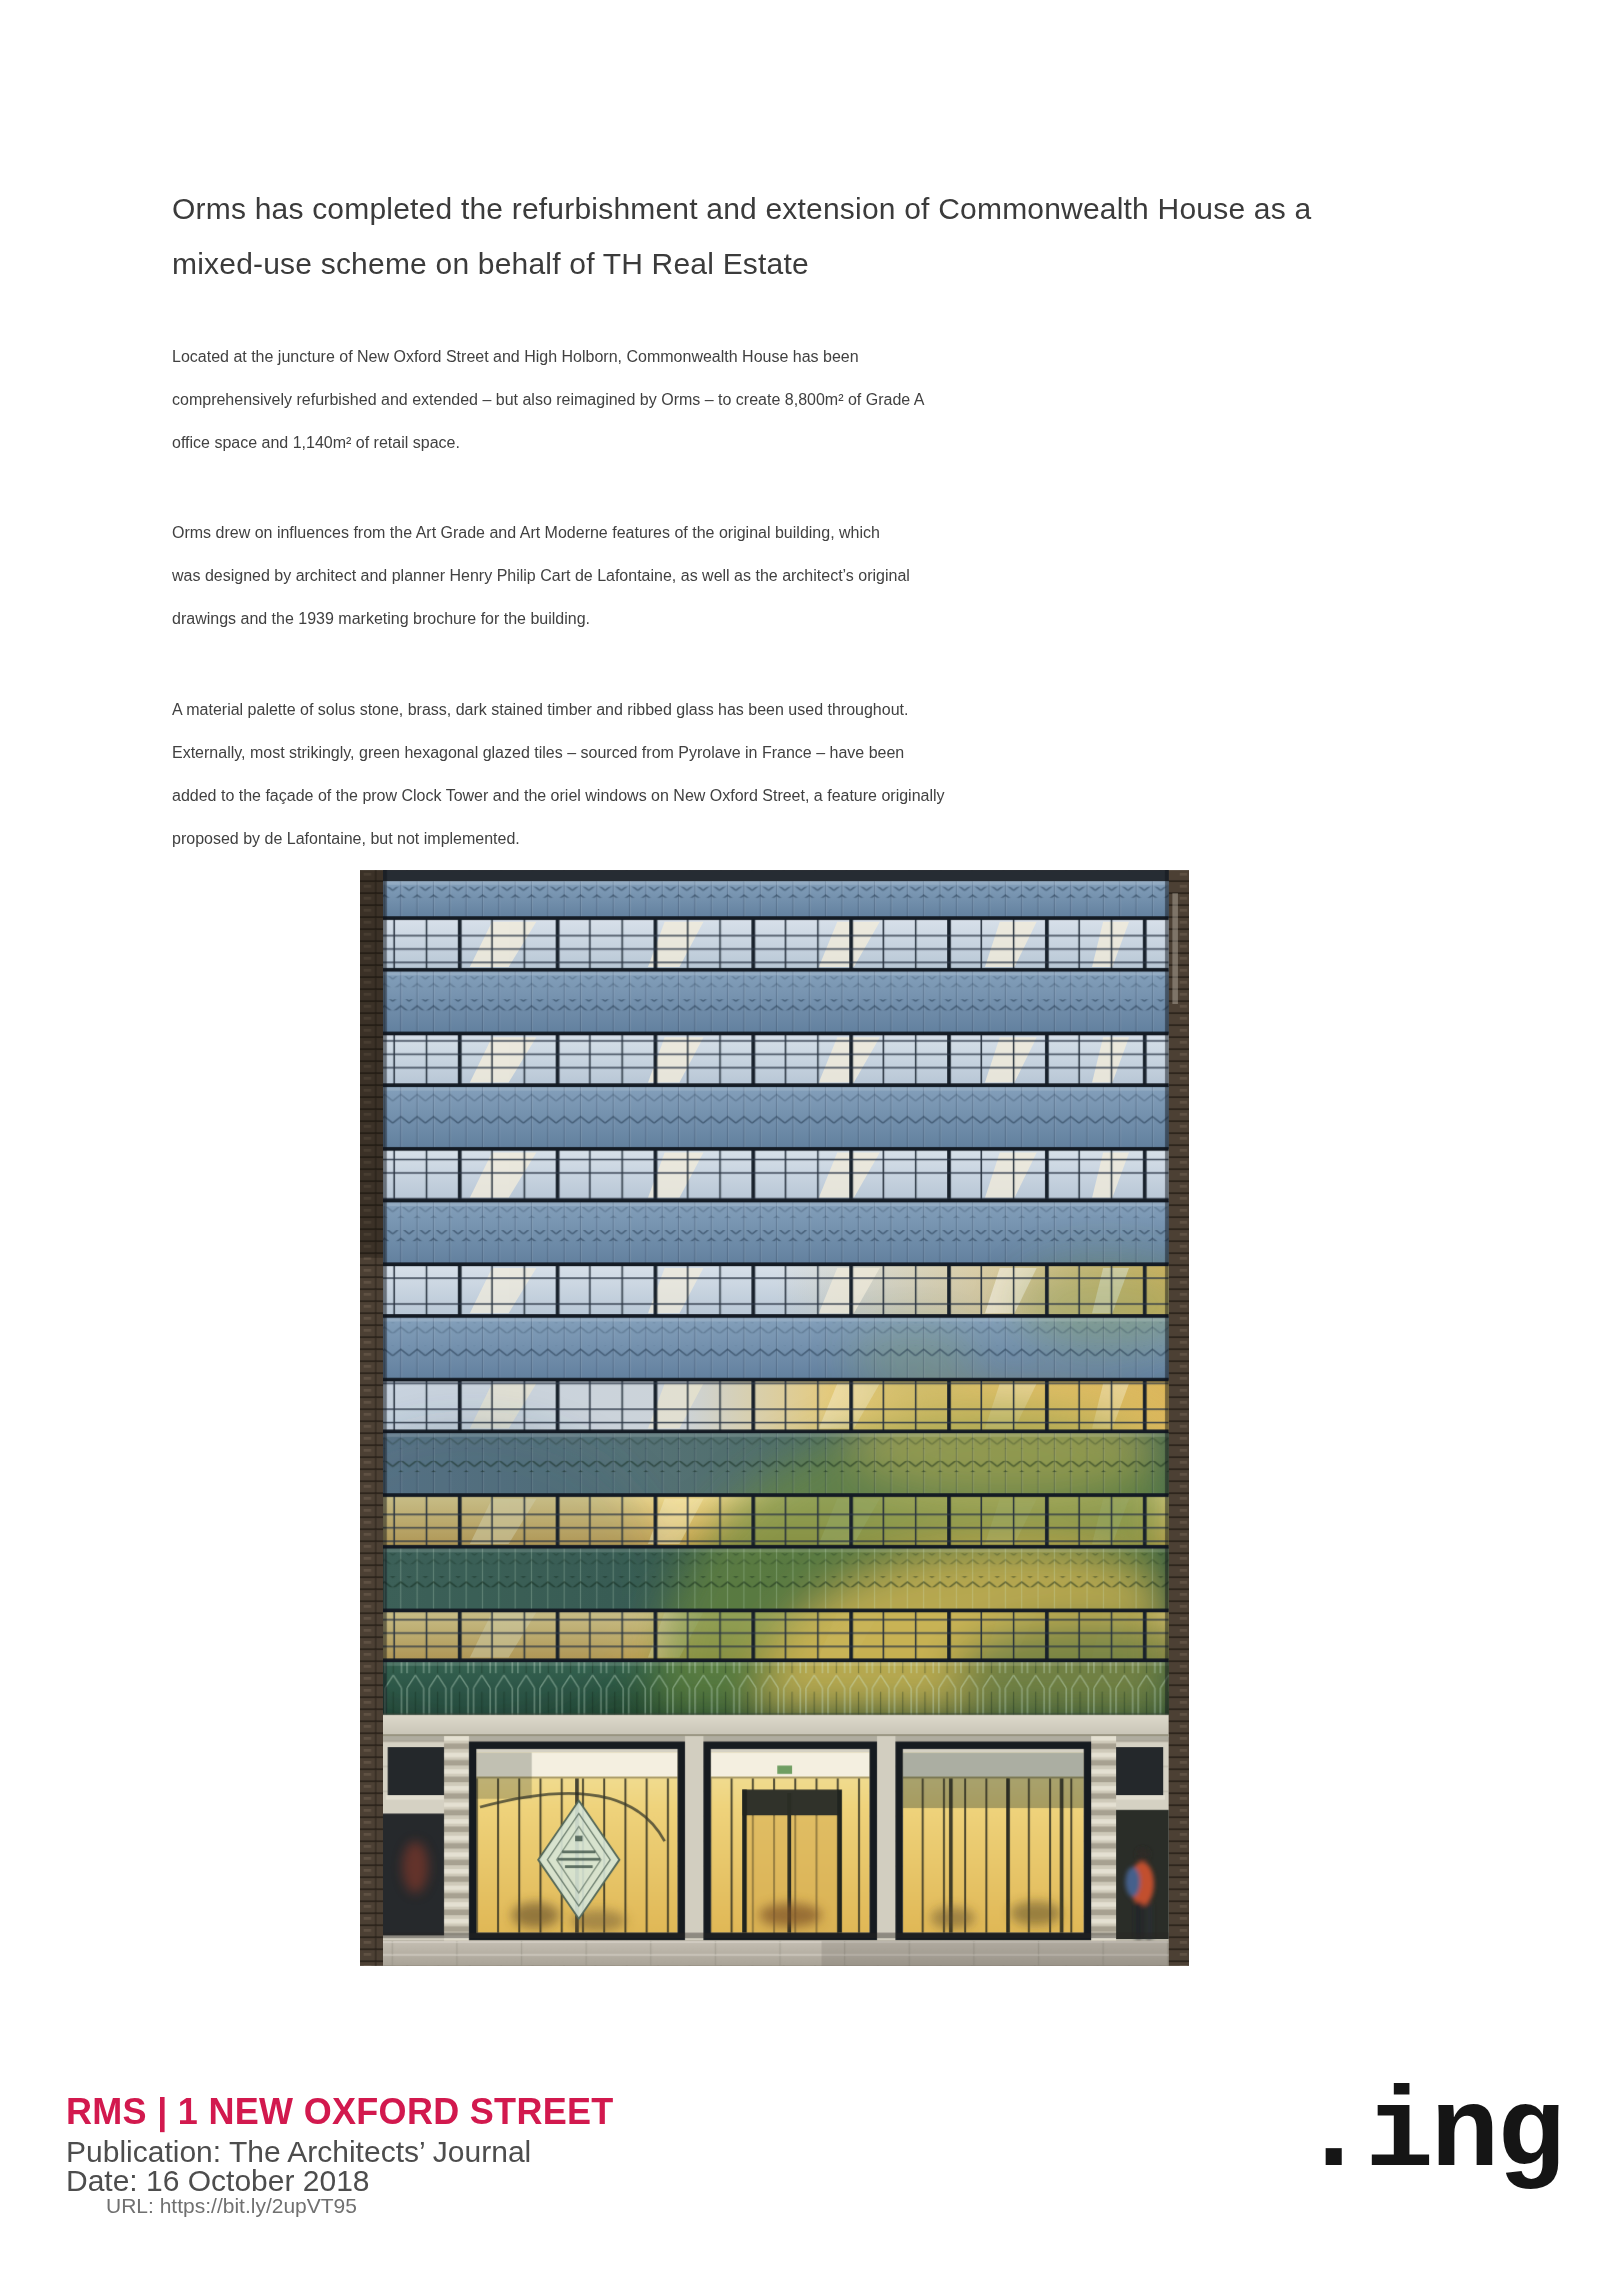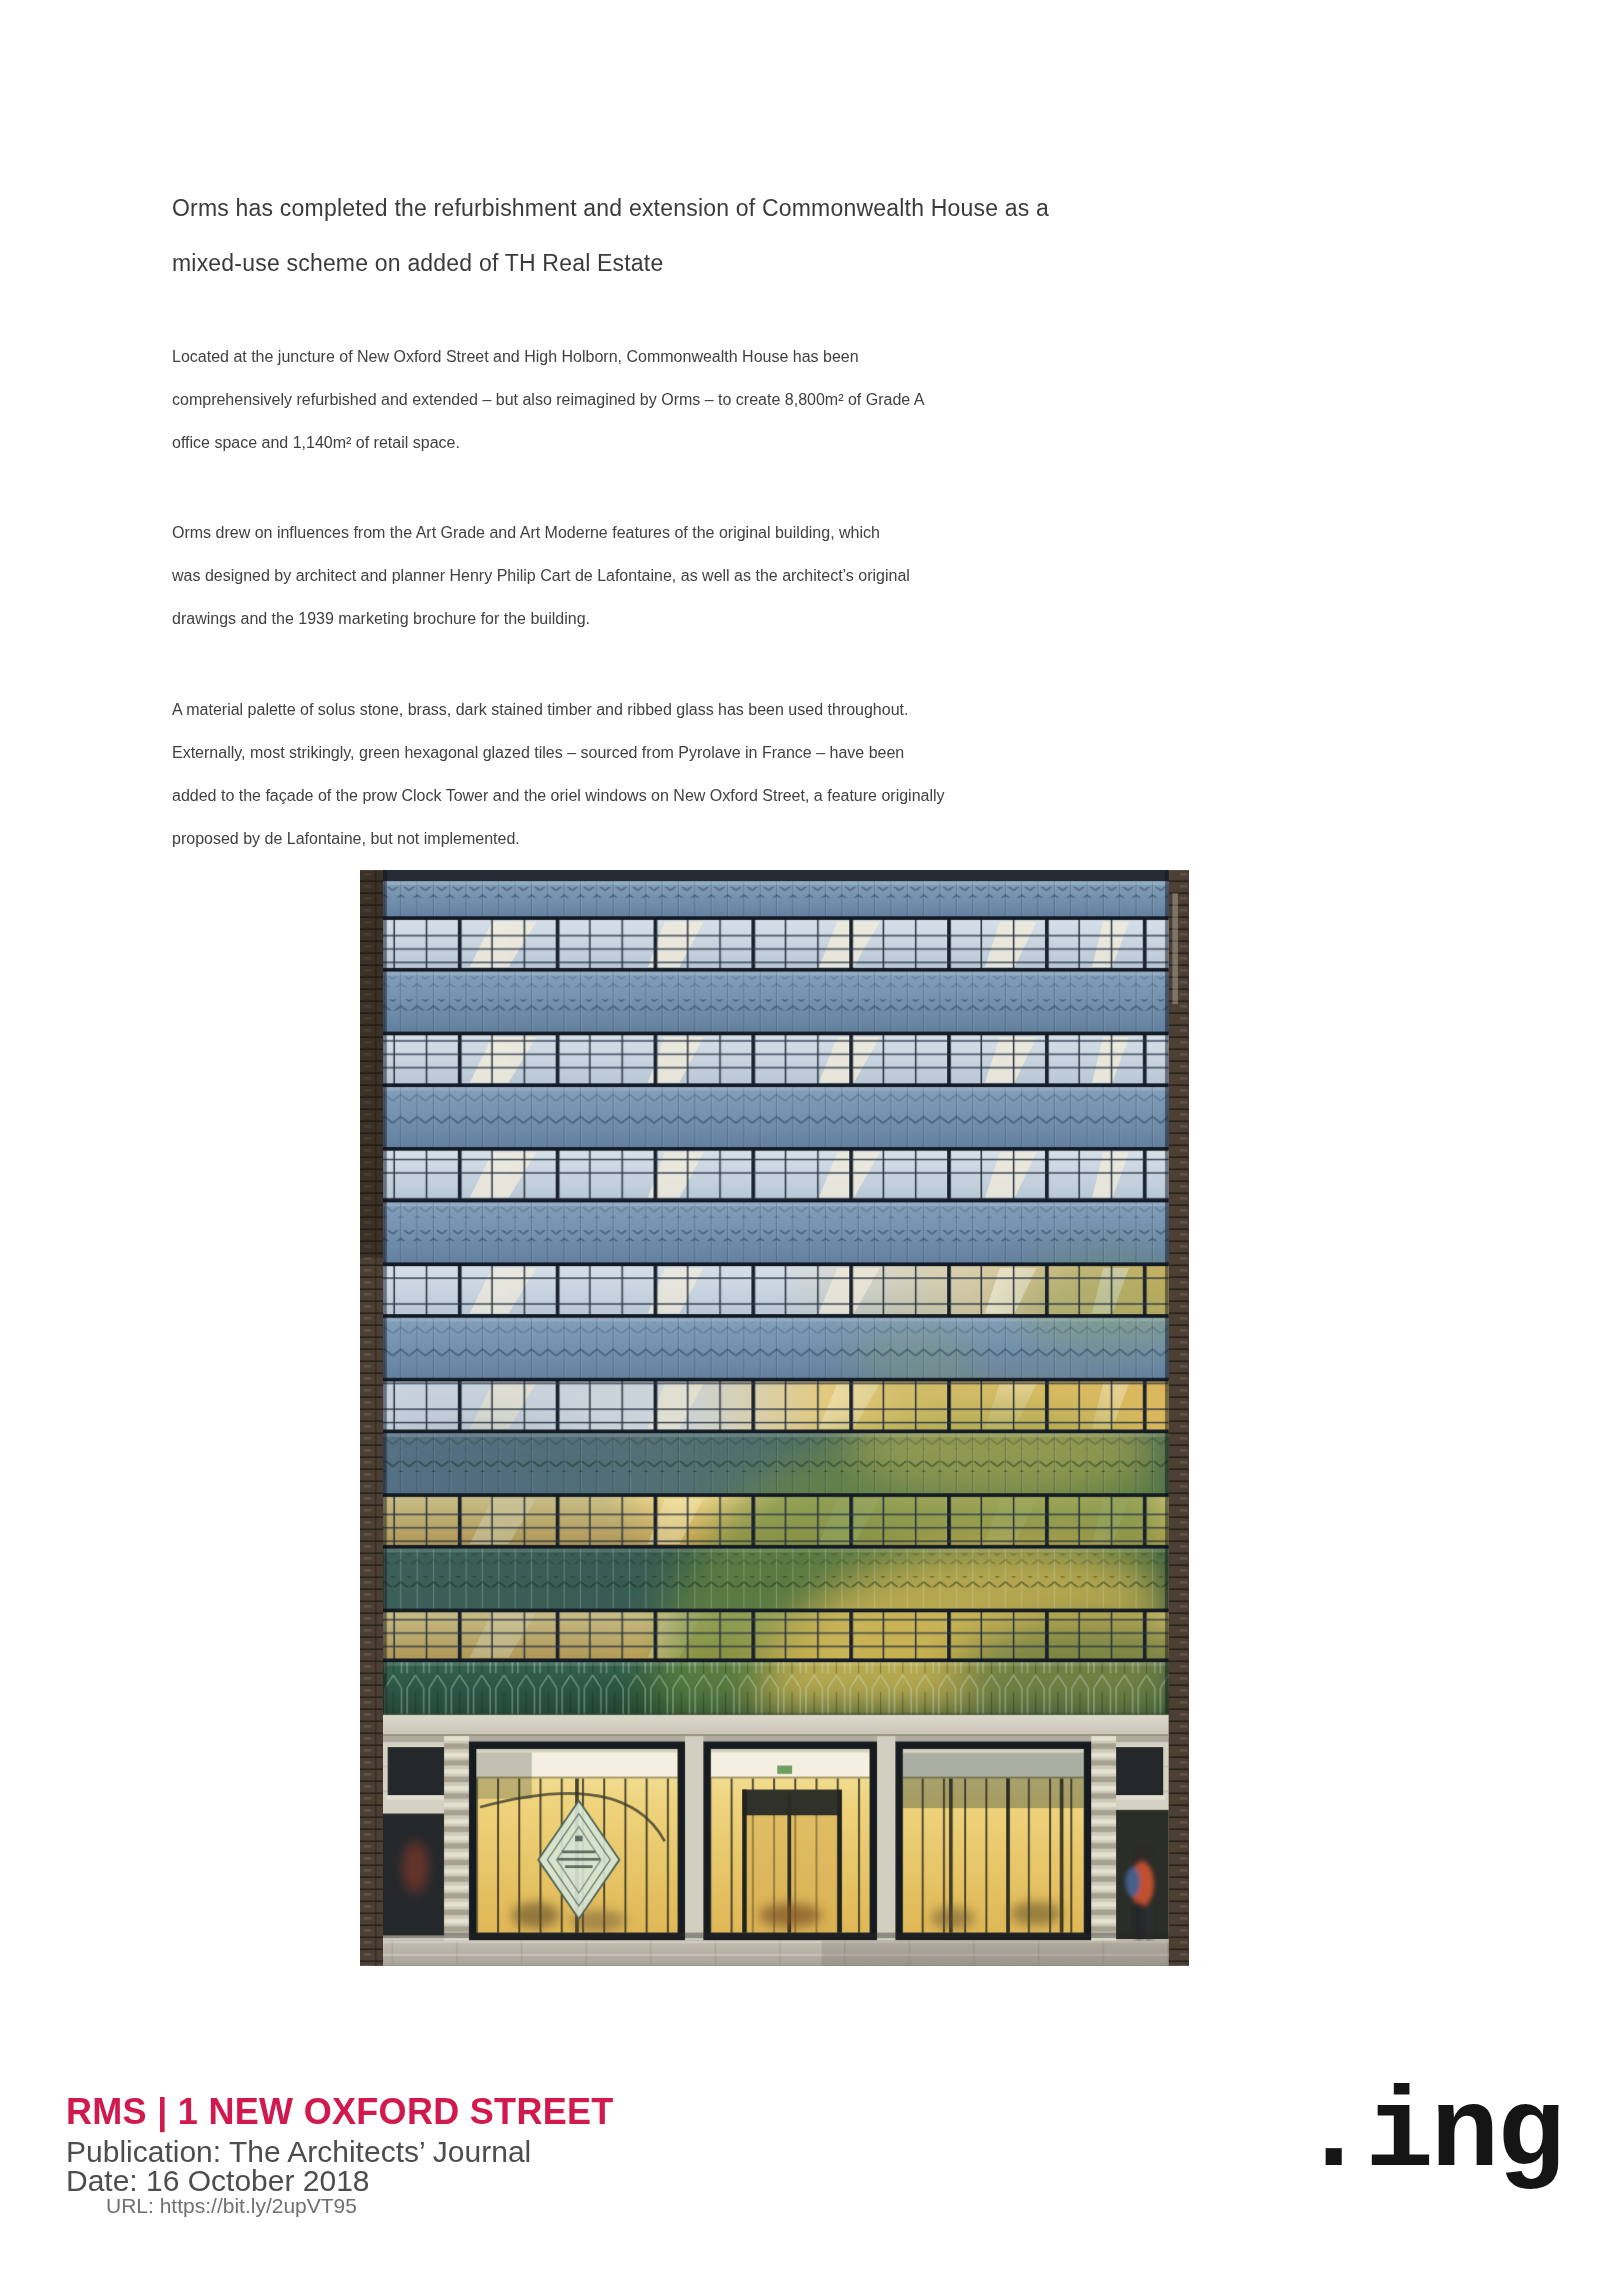--- a/index.html
+++ b/index.html
@@ -1,38 +1,38 @@
 <!DOCTYPE html>
 <html style="font-size:14.8px"><head>
 <meta charset="utf-8">
 <style>
   html,body{margin:0;padding:0;background:#ffffff;}
   .page{position:relative;width:1619px;height:2289px;background:#ffffff;overflow:hidden;
         font-family:"Liberation Sans",sans-serif;}
-  .headline{position:absolute;left:172px;top:181px;width:1283px;font-size:23px;line-height:55px;
+  .headline{position:absolute;left:172px;top:181px;width:1283px;font-size:30px;line-height:55px;
             color:#3b3b3b;font-weight:500;letter-spacing:0.2px;}
   .para{position:absolute;left:172px;width:1283px;font-size:16px;line-height:43px;color:#414141;}
   .p1{top:335px}.p2{top:511px}.p3{top:688px}
   .photo-wrap{position:absolute;left:360px;top:870px;width:829px;height:1096px;}
   .photo-wrap svg{display:block;width:829px;height:1096px;}
   .project{position:absolute;left:66px;top:2091px;font-size:36px;font-weight:700;color:#d2194e;letter-spacing:0.3px;}
   .meta{position:absolute;left:66px;font-size:30px;color:#4d4d4d;}
   .pub{top:2135px}.date{top:2164px}
   .url{top:2194px;font-size:21px;color:#707070;margin-left:40px;}
   .logo{position:absolute;right:57px;top:2078px;font-family:Liberation Mono, monospace;
         font-weight:700;font-size:114px;line-height:1;color:#151515;letter-spacing:-2.8px;}
 </style>
 </head>
 <body>
 
 <div class="page">
 
   <div class="headline">
     <div>Orms has completed the refurbishment and extension of Commonwealth House as a</div>
-    <div>mixed-use scheme on added of TH Real Estate</div>
+    <div>mixed-use scheme on behalf of TH Real Estate</div>
   </div>
 
   <div class="para p1">
     <div>Located at the juncture of New Oxford Street and High Holborn, Commonwealth House has been</div>
     <div>comprehensively refurbished and extended – but also reimagined by Orms – to create 8,800m² of Grade A</div>
     <div>office space and 1,140m² of retail space.</div>
   </div>
 
   <div class="para p2">
     <div>Orms drew on influences from the Art Grade and Art Moderne features of the original building, which</div>

